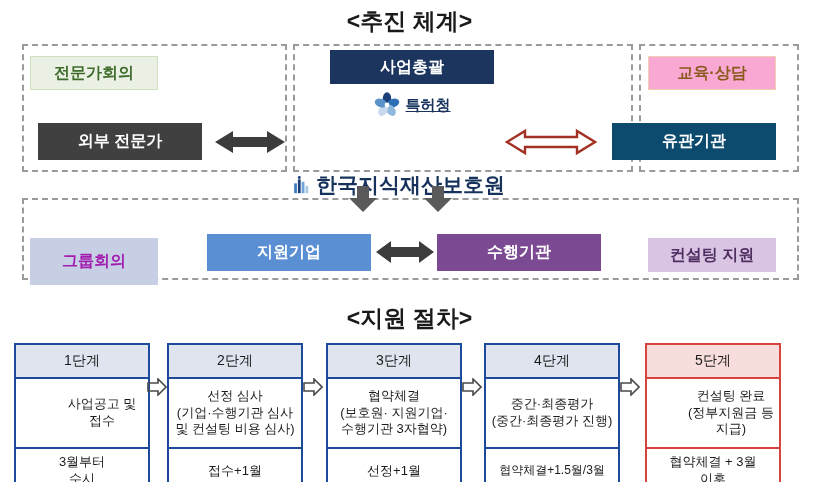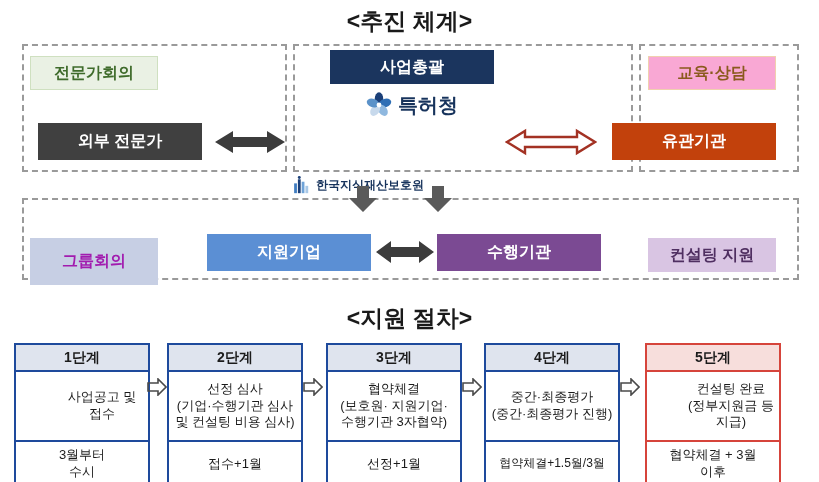--- a/index.html
+++ b/index.html
@@ -75,31 +75,31 @@
   #chip-host-org {
     left: 330px; top: 126px; width: 164px; height: 34px;
     background: #1b355e; color: #ffffff;
   }
   .kipo-row {
     position: absolute;
     left: 330px; top: 88px; width: 164px; height: 34px;
     display: flex; align-items: center; justify-content: center; gap: 6px;
   }
   .kipo-label {
-    font-size: 20px; font-weight: bold; color: #17335c;
+    font-size: 15px; font-weight: bold; color: #17335c; text-decoration: underline;
   }
 
   
   #chip-edu-consult {
     left: 648px; top: 56px; width: 128px; height: 34px;
     background: #f9a8d4; color: #8a5a1d; border: 1px solid #f0d0ae;
   }
   #chip-related-org {
     left: 612px; top: 123px; width: 164px; height: 37px;
-    background: #c2410c; color: #ffffff;
+    background: #0c4a6e; color: #ffffff;
   }
 
   
   #chip-group-meeting {
     left: 30px; top: 238px; width: 128px; height: 47px;
     background: #c7cfe4; color: #a21caf;
   }
   #chip-support-company {
     left: 207px; top: 234px; width: 164px; height: 37px;
     background: #5b8fd4; color: #ffffff;
@@ -122,37 +122,37 @@
   }
   .kipa-emblem {
     width: 17px; height: 18px; display: block;
   }
   .kipa-row {
     position: absolute;
     left: 293px; top: 174px; width: 250px; height: 22px;
     display: flex; align-items: center; gap: 6px;
   }
   .kipa-label {
-    font-size: 12px; font-weight: bold; color: #17335c;
+    font-size: 21px; font-weight: bold; color: #17335c;
   }
 
   
   .step {
     position: absolute;
     box-sizing: border-box;
     border: 2px solid #1e4a9c;
     width: 136px;
     background: #ffffff;
   }
   .step.red { border-color: #d6443b; }
   .step-head {
-    height: 25px;
+    height: 32px;
     display: flex; align-items: center; justify-content: center;
     background: #dfe4ee;
-    font-size: 14px; font-weight: bold; color: #1b1b1b;
+    font-size: 14px; font-weight: normal; color: #1b1b1b;
   }
   .step.red .step-head { background: #f7dedc; }
   .step-body {
     border-top: 2px solid #1e4a9c;
     padding: 6px 4px;
     min-height: 56px;
     display: flex; align-items: center; justify-content: center;
     text-align: center;
     font-size: 13px;
     line-height: 1.28;

